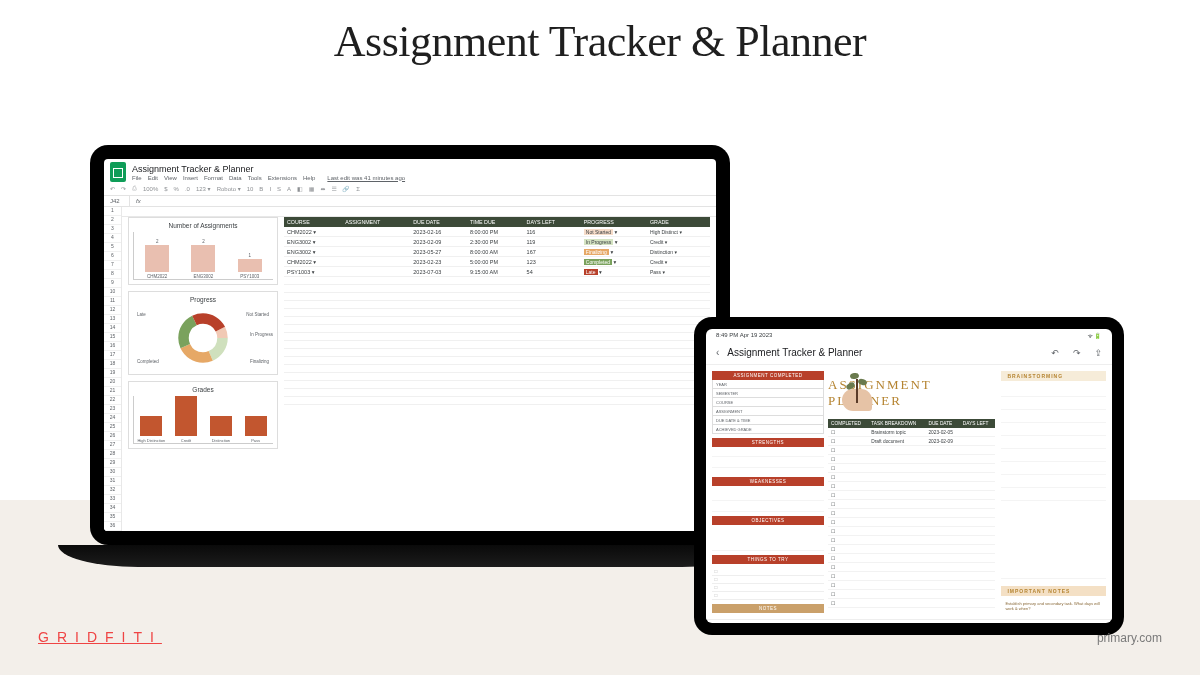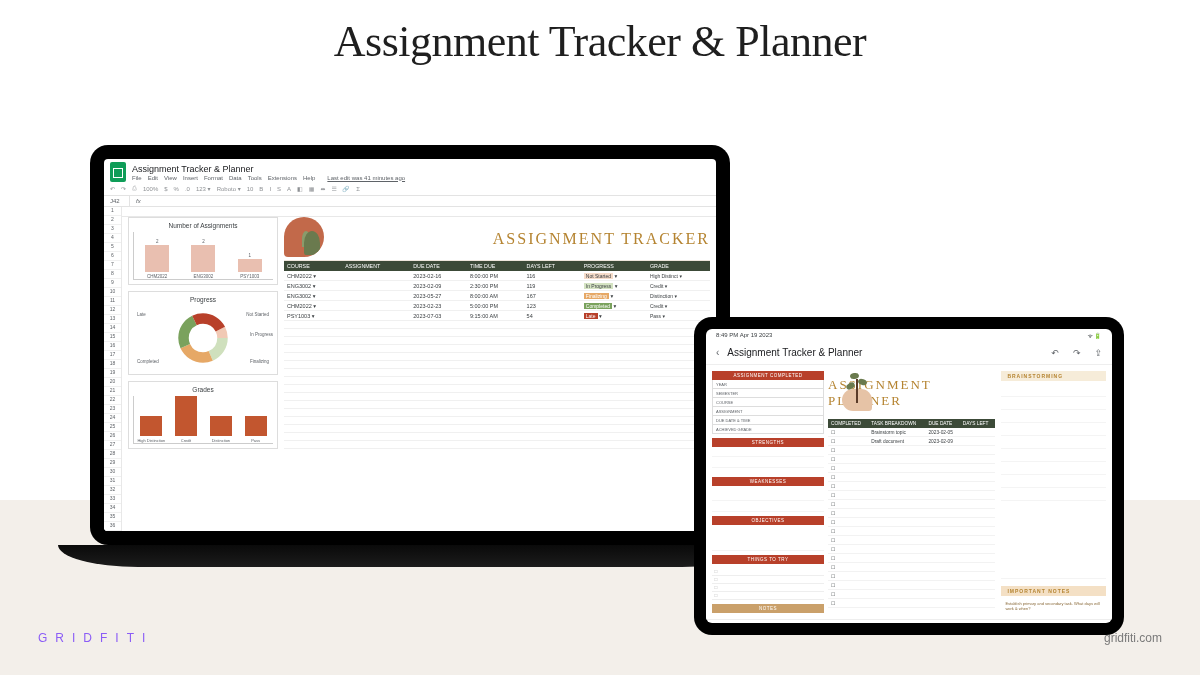--- a/index.html
+++ b/index.html
@@ -29,23 +29,24 @@
   font-size: 44px;
   font-weight: 400;
   color: #1f1f1f;
   line-height: 1.1;
   letter-spacing: -0.5px;
 }
 .brand-left {
   position: absolute;
   left: 38px;
   bottom: 30px;
-  font-size: 12px;
+  font-size: 14px;
   letter-spacing: 8px;
-  color: #8b5cf6;
+  color: #ef4444;
+  text-decoration: underline;
 }
 .brand-right {
   position: absolute;
   right: 38px;
   bottom: 30px;
   font-size: 12px;
   color: #7a7a7a;
 }
 
 
@@ -560,24 +561,20 @@
                   <div class="bar" style="width: 22px;">
                     <div class="barfill" style="height:20px;background:#c2562f"></div>
                     <div class="lbl" style="font-size:4px;white-space:nowrap;overflow:hidden;max-width:28px;">Pass</div>
                   </div>
                 </div>
             </div>
 
           </div>
 
           <div class="tracker-area">
-            <div class="tracker-head">
-              <div class="logo"></div>
-              <h2>ASSIGNMENT TRACKER</h2>
-            </div>
             <table class="track-table">
               <thead>
                   <tr id="thead-row">
                     <th>COURSE</th>
                     <th>ASSIGNMENT</th>
                     <th>DUE DATE</th>
                     <th>TIME DUE</th>
                     <th>DAYS LEFT</th>
                     <th>PROGRESS</th>
                     <th>GRADE</th>
@@ -914,13 +911,13 @@
         <div class="tab">Instructions</div>
         <div class="tab">Assignment Tr</div>
         <div class="tab active">Assignment Planner ▾</div>
         <div class="tab">BONUS: Daily</div>
       </div>
 
   </div>
 </div>
 
 <div class="brand-left">GRIDFITI</div>
-<div class="brand-right">gridfiti.com</div>
+<div class="brand-right">primary.com</div>
 
 </body></html>

